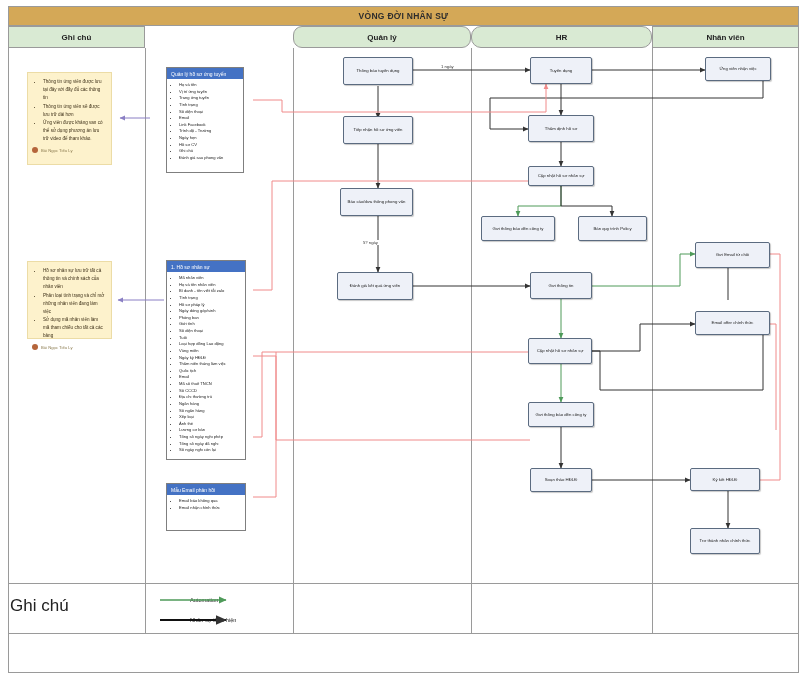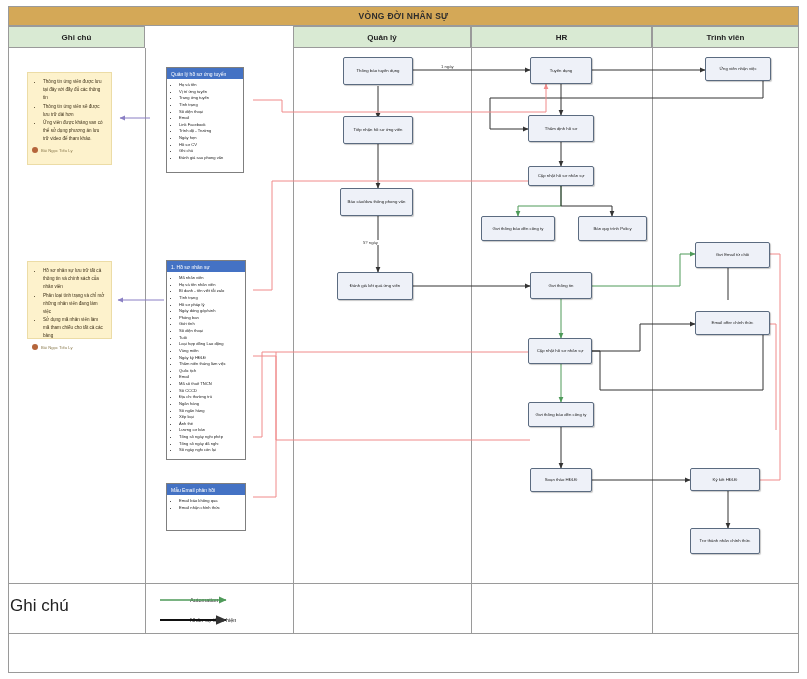--- a/index.html
+++ b/index.html
@@ -52,28 +52,28 @@
 
   <div class="frame"></div>
 
   <div class="title-bar">
     <span>VÒNG ĐỜI NHÂN SỰ</span>
   </div>
 
   <div class="col-head" style="left:8px;width:137px;">
       <span>Ghi chú</span>
     </div>
-  <div class="col-head" style="left:293px;width:178px;">
+  <div class="col-head" style="left:293px;width:178px;border-radius:9px;">
       <span>Quản lý</span>
     </div>
-  <div class="col-head" style="left:471px;width:181px;">
+  <div class="col-head" style="left:471px;width:181px;border-radius:10px;">
       <span>HR</span>
     </div>
   <div class="col-head" style="left:652px;width:147px;">
-      <span>Trình viên</span>
+      <span>Nhân viên</span>
     </div>
 
   <div class="vsep" style="left:145px;"></div>
   <div class="vsep" style="left:293px;"></div>
   <div class="vsep" style="left:471px;"></div>
   <div class="vsep" style="left:652px;"></div>
 
   <div class="hrule" style="top:583px;"></div>
   <div class="hrule" style="top:633px;"></div>
 

